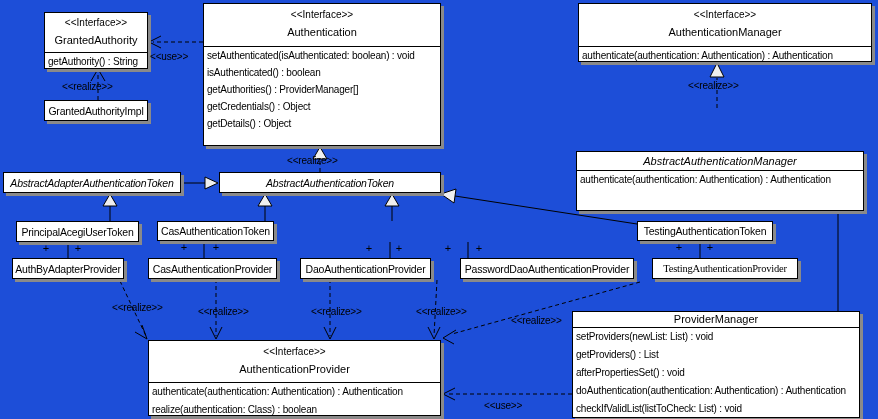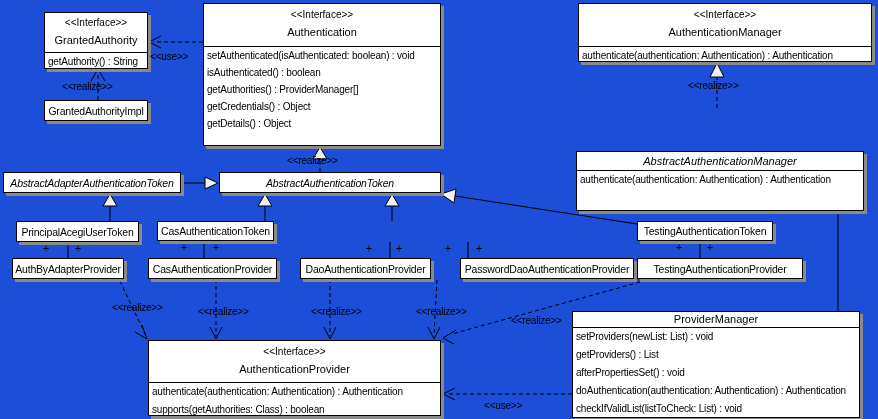--- a/index.html
+++ b/index.html
@@ -182,32 +182,32 @@
   </div>
   <div class="box" style="left:148px;top:258px;width:129px;height:21px;">
     <div class="single">CasAuthenticationProvider</div>
   </div>
   <div class="box" style="left:300px;top:258px;width:131px;height:21px;">
     <div class="single">DaoAuthenticationProvider</div>
   </div>
   <div class="box" style="left:436px;top:258px;width:174px;height:21px;margin-left:24px;">
     <div class="single">PasswordDaoAuthenticationProvider</div>
   </div>
-  <div class="box" style="left:637px;top:258px;width:166px;height:21px;">
+  <div class="box" style="left:652px;top:258px;width:146px;height:21px;font-family:Liberation Serif, serif;">
     <div class="single">TestingAuthenticationProvider</div>
   </div>
 
   <div class="box" style="left:148px;top:340px;width:293px;height:76px;">
     <div class="hdr" style="height:38px;padding-top:3px;">
       <div class="stereo">&lt;&lt;Interface&gt;&gt;</div>
       <div class="cname">AuthenticationProvider</div>
     </div>
     <div class="meths">
       <div class="m m18">authenticate(authentication: Authentication) : Authentication</div>
-      <div class="m m18">supports(getAuthorities: Class) : boolean</div>
+      <div class="m m18">realize(authentication: Class) : boolean</div>
     </div>
   </div>
 
   <div class="box" style="left:572px;top:311px;width:288px;height:107px;">
     <div class="hdr" style="height:15px;">
       <div class="cname" style="line-height:15px;height:15px;">ProviderManager</div>
     </div>
     <div class="meths">
       <div class="m m18">setProviders(newList: List) : void</div>
       <div class="m m18">getProviders() : List</div>

